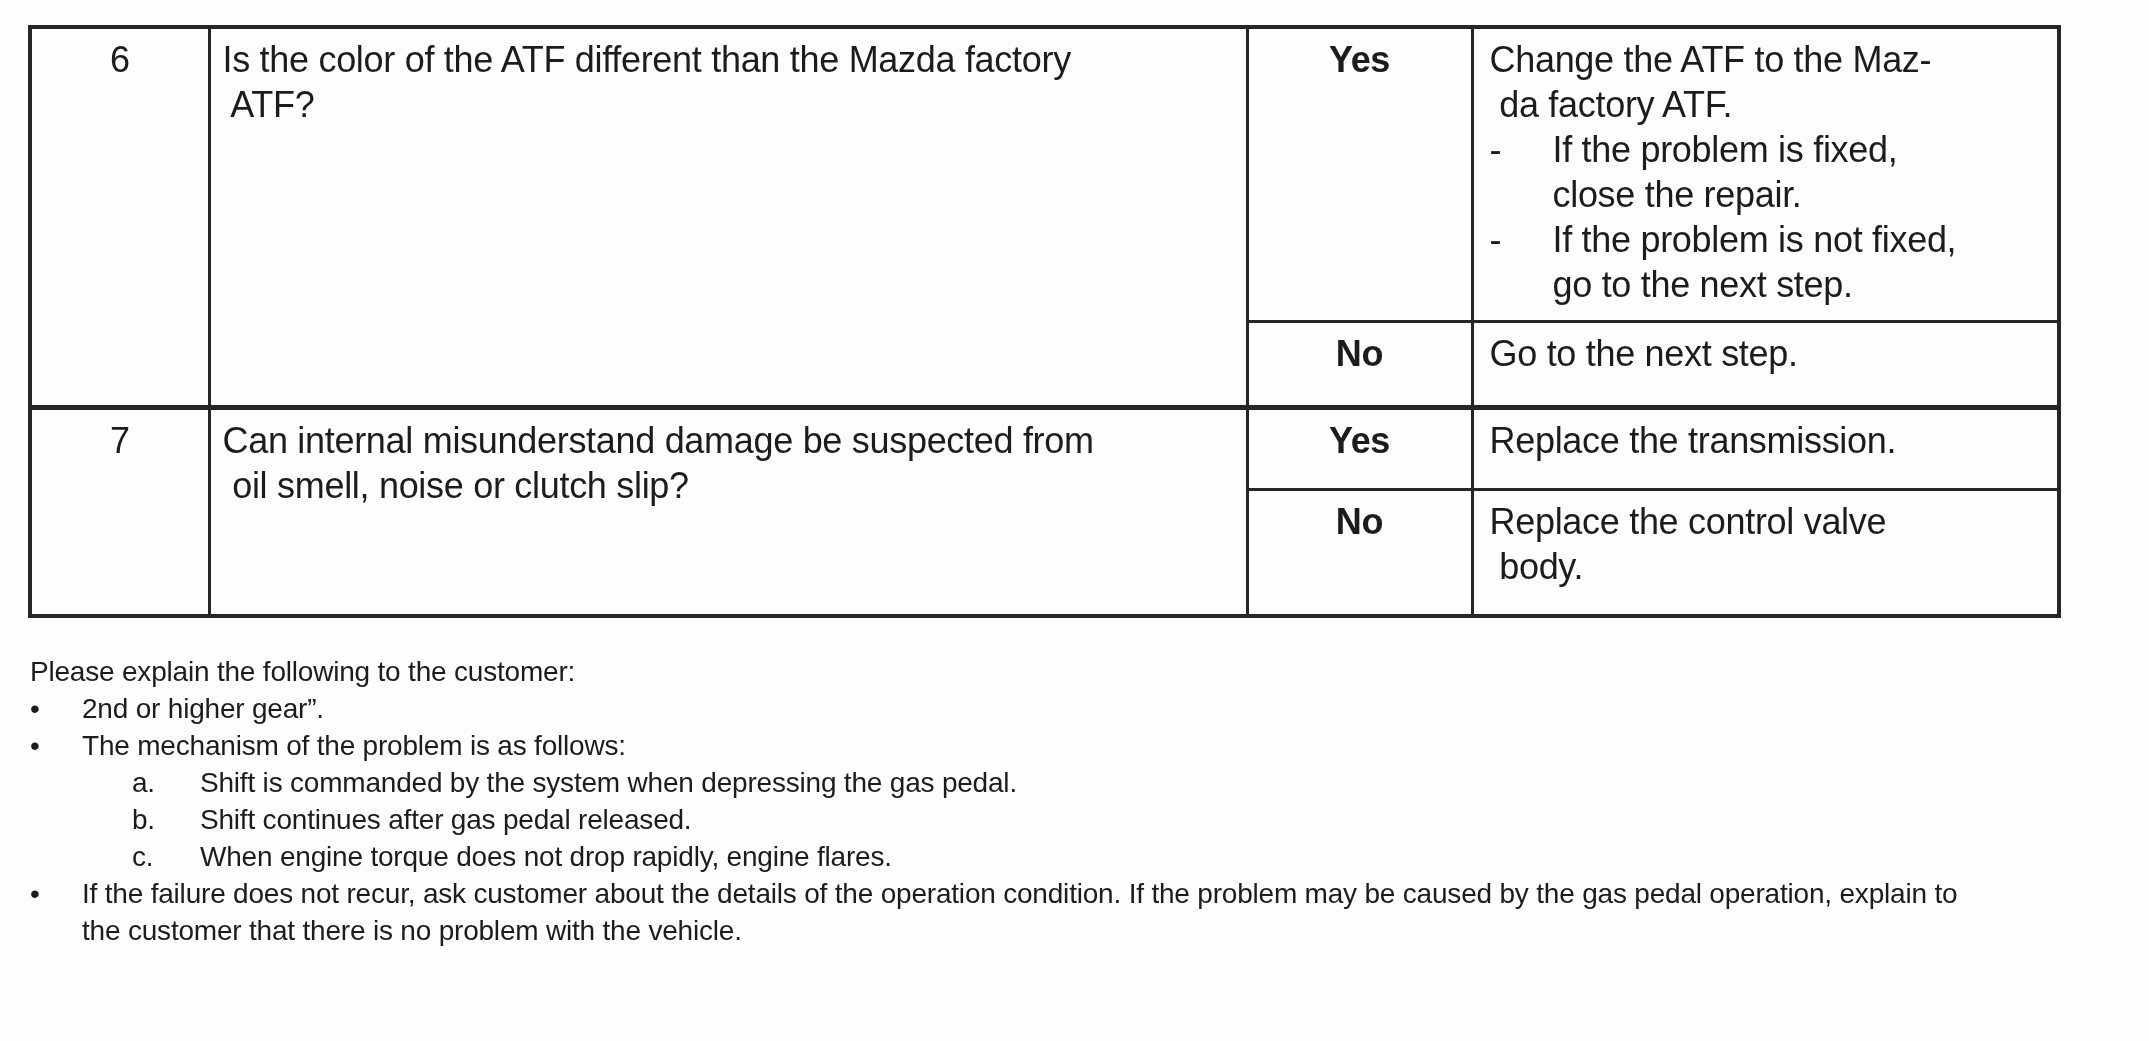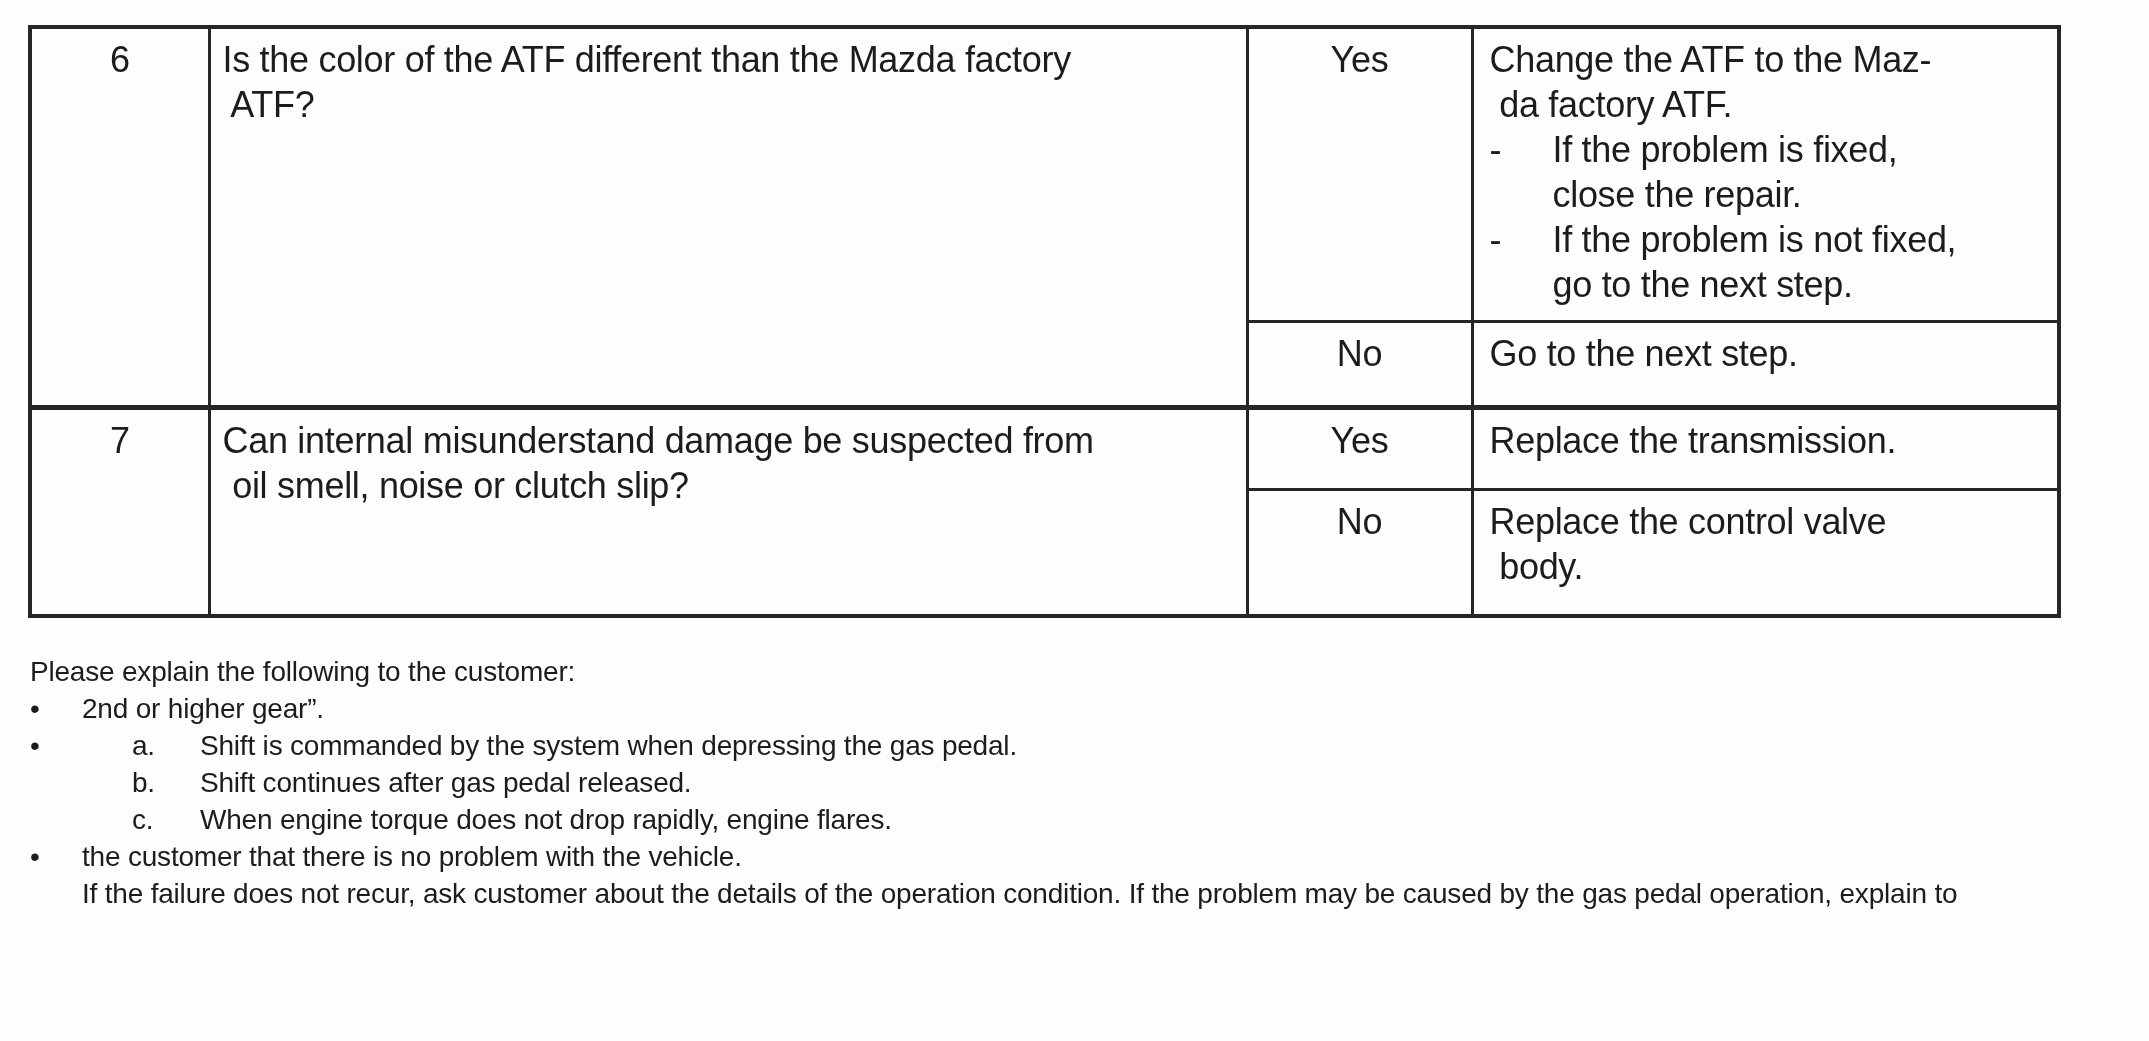--- a/index.html
+++ b/index.html
@@ -33,21 +33,21 @@
   col.c-q    { width: 1038px; }
   col.c-yn   { width: 225px; }
   col.c-act  { width: 587px; }
   tr.r6a { height: 294px; }
   tr.r6b { height: 86px; }
   tr.r7a { height: 82px; }
   tr.r7b { height: 127px; }
   tr.thick td { border-top-width: 5px; }
   td.step { text-align: center; padding-top: 8px; }
   td.q    { padding: 8px 10px 0 12px; }
-  td.yn   { text-align: center; padding-top: 8px; }
+  td.yn   { text-align: center; padding-top: 8px; font-weight: bold; }
   td.act  { padding: 8px 6px 0 16px; }
   .ln { white-space: pre; }
   .dash-item { display: flex; }
   .dash { display: inline-block; width: 63px; flex: 0 0 63px; }
   .dash-text { flex: 1 1 auto; }
   
   .notes {
     margin: 35px 11px 0 30px;
     font-size: 28px;
     line-height: 37px;
@@ -145,39 +145,40 @@
     <div class="bullet">
       <span class="bmark">•</span>
       <div class="btext">
         <div class="ln">2nd or higher gear”.</div>
       </div>
     </div>
 
     <div class="bullet">
       <span class="bmark">•</span>
       <div class="btext">
+        <div class="ln">The mechanism of the problem is as follows:</div>
         <div class="subitems">
           <div class="subitem">
             <span class="slabel ln">a.</span>
             <span class="stext">Shift is commanded by the system when depressing the gas pedal.</span>
           </div>
           <div class="subitem">
             <span class="slabel ln">b.</span>
             <span class="stext">Shift continues after gas pedal released.</span>
           </div>
           <div class="subitem">
             <span class="slabel ln">c.</span>
             <span class="stext">When engine torque does not drop rapidly, engine flares.</span>
           </div>
         </div>
       </div>
     </div>
 
     <div class="bullet">
       <span class="bmark">•</span>
       <div class="btext">
+        <div class="ln">If the failure does not recur, ask customer about the details of the operation condition. If the problem may be caused by the gas pedal operation, explain to</div>
         <div class="ln">the customer that there is no problem with the vehicle.</div>
-        <div class="ln">If the failure does not recur, ask customer about the details of the operation condition. If the problem may be caused by the gas pedal operation, explain to</div>
       </div>
     </div>
   </div>
 
 </div>
 
 </body></html>

